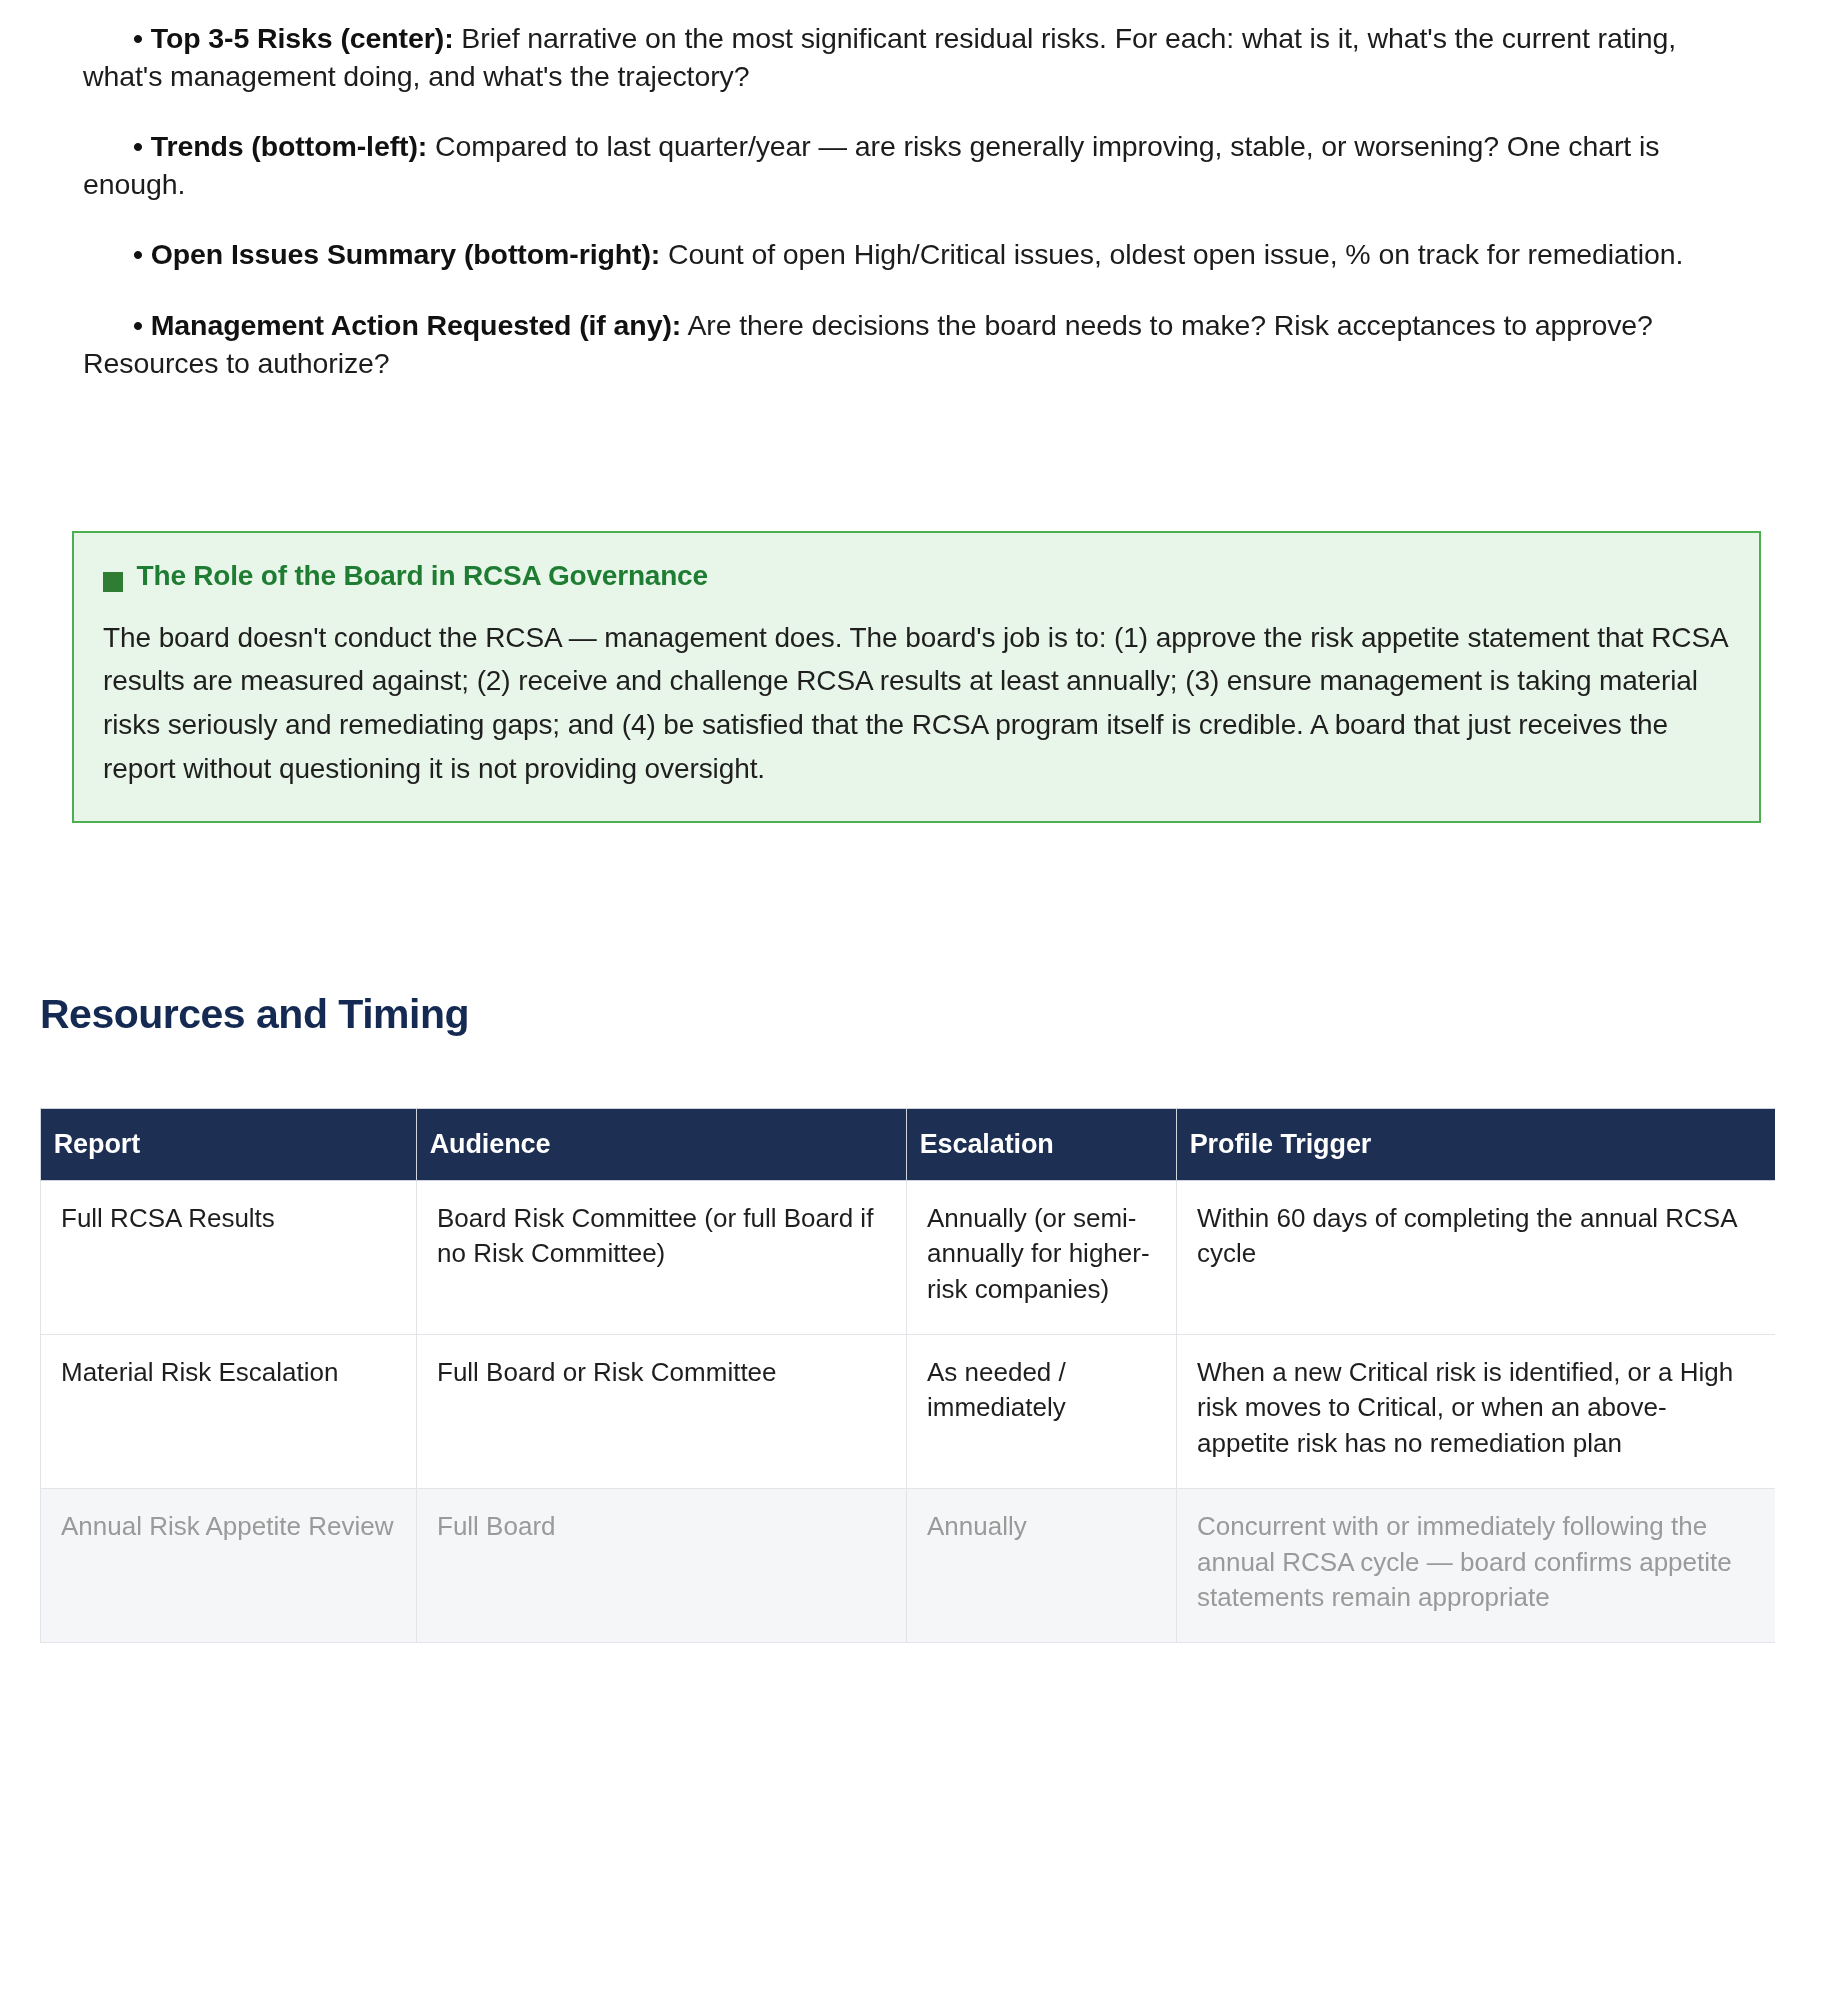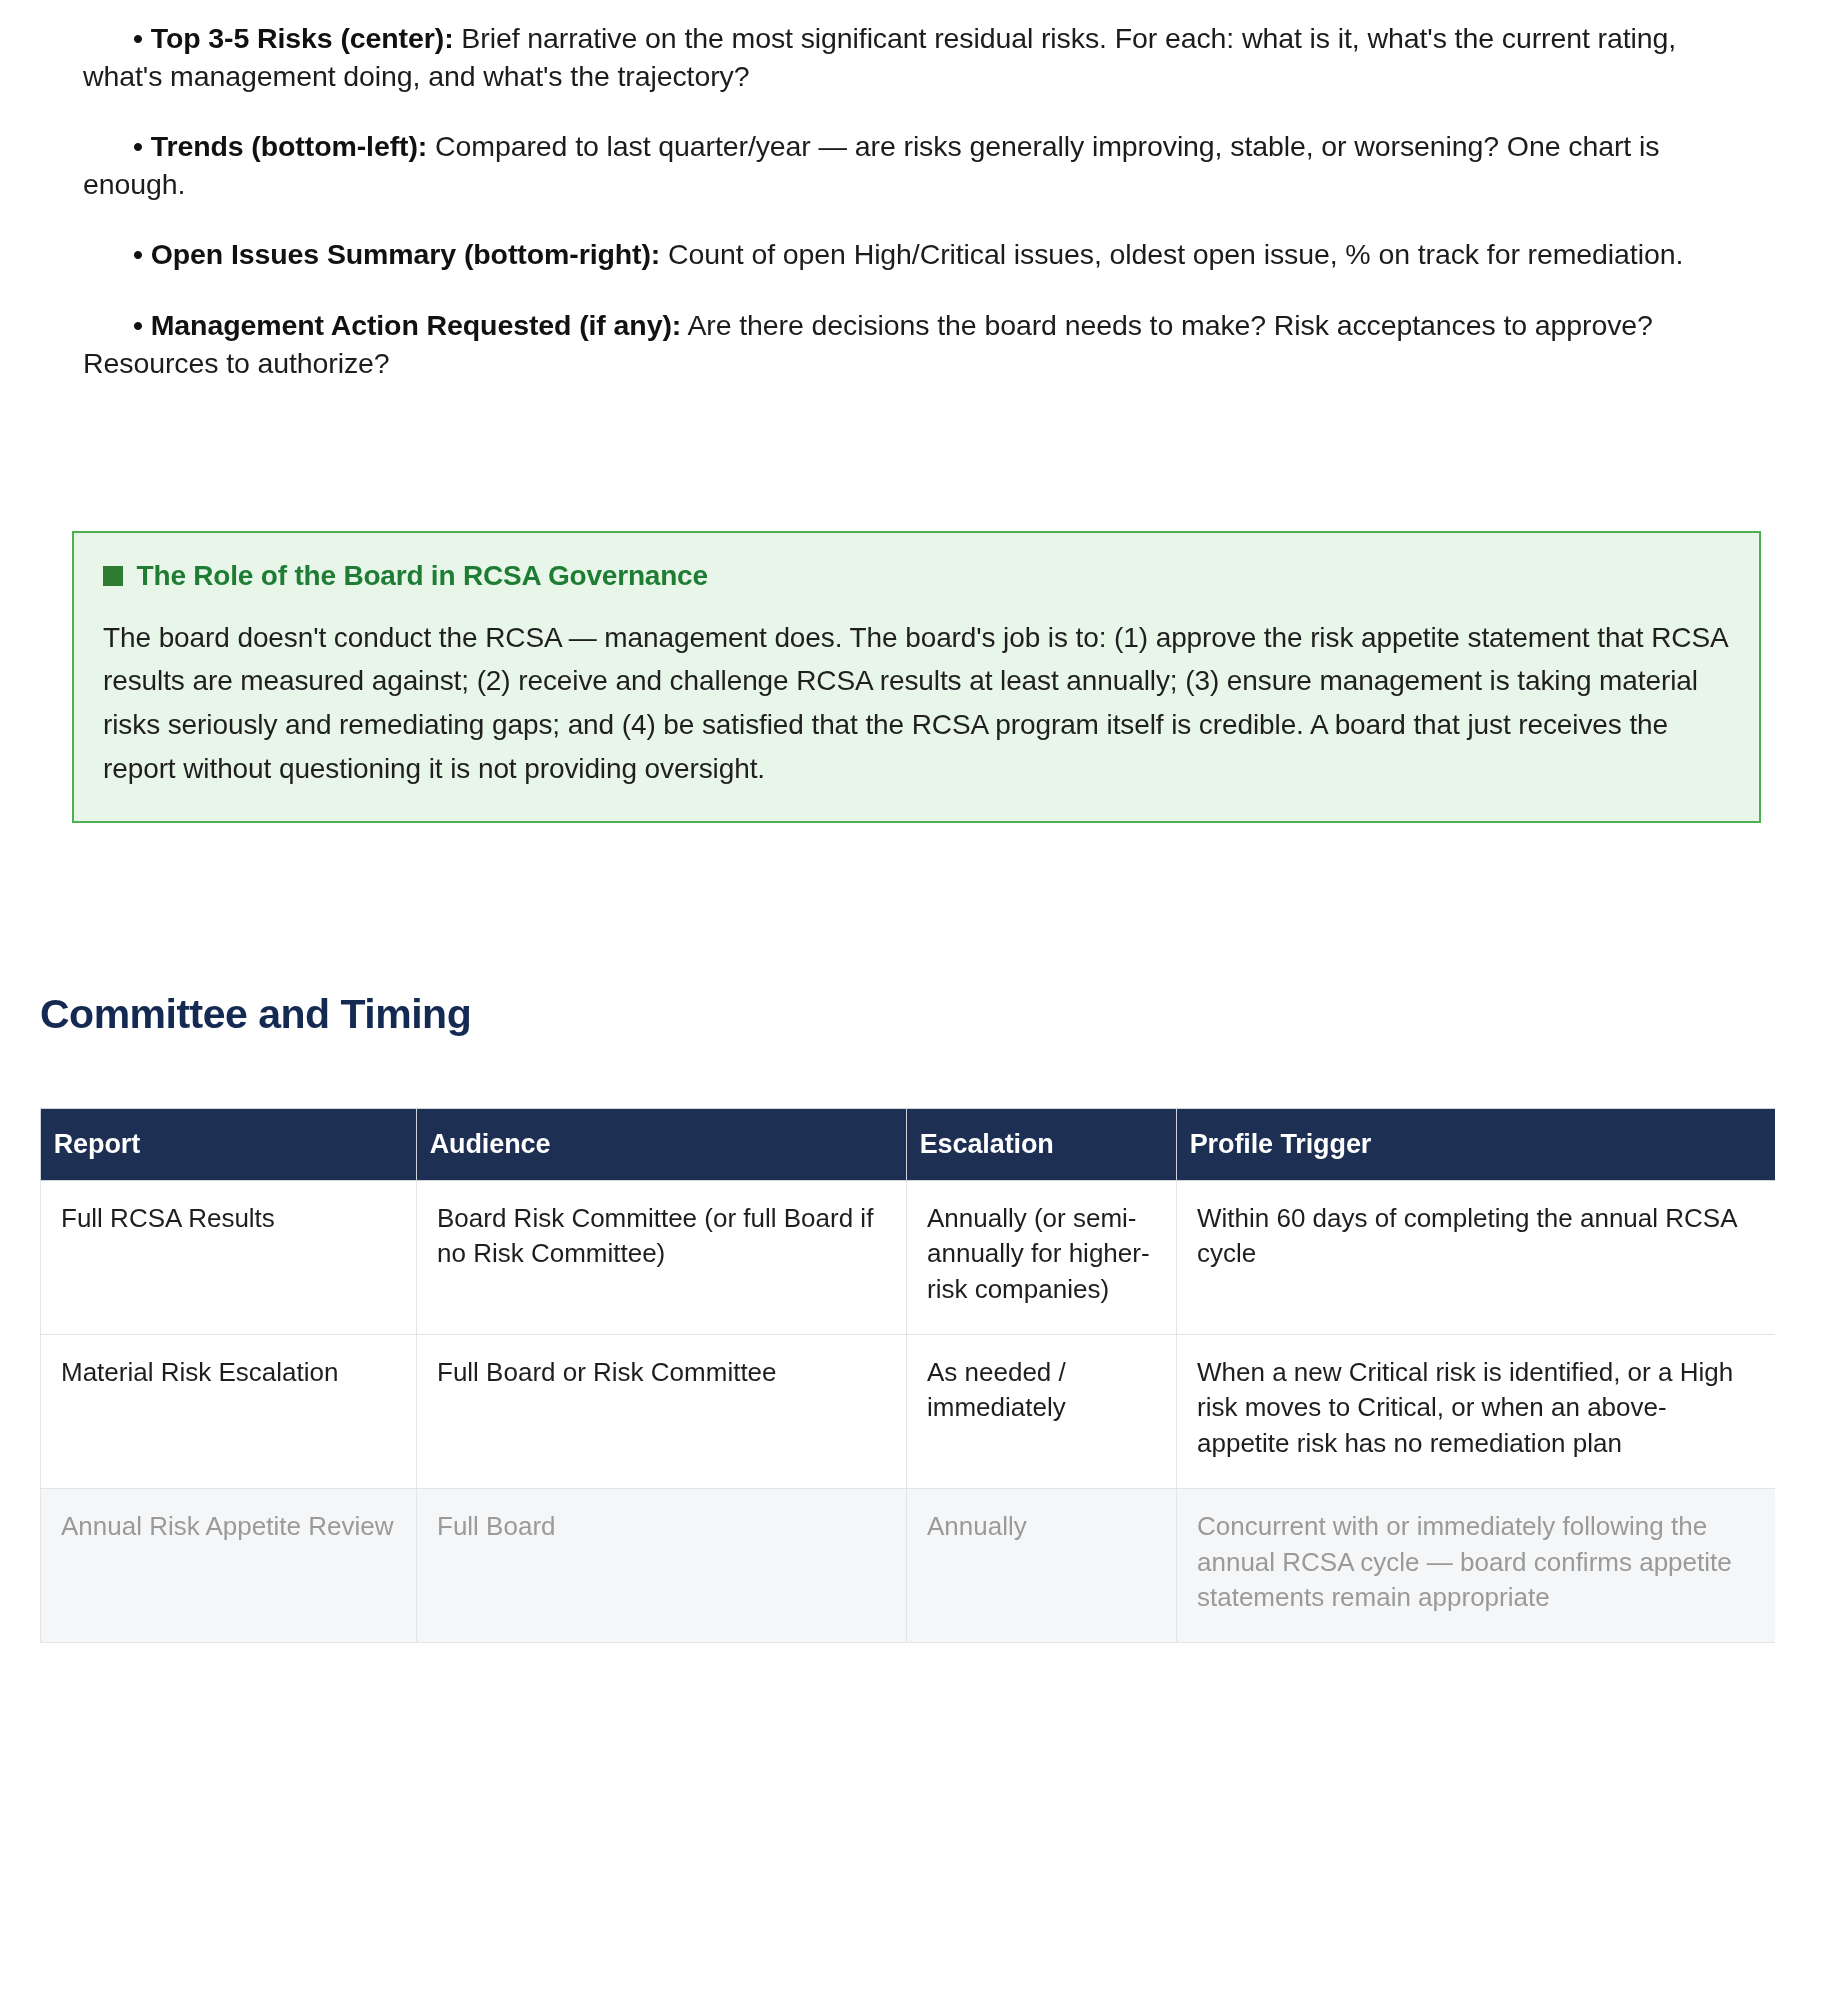--- a/index.html
+++ b/index.html
@@ -53,21 +53,21 @@
     background: #e8f5e9;
     border: 2.7px solid #4caf50;
     padding: 27px 29px 31px 29px;
   }
   .callout-title {
     font-size: 28px;
     font-weight: bold;
     color: #1e7d32;
     margin: 0 0 23.5px 0;
     display: flex;
-    align-items: center;
+    align-items: flex-end;
     letter-spacing: -0.2px;
   }
   .callout-title .sq {
     display: inline-block;
     width: 20px;
     height: 20px;
     background: #2e7d32;
     margin-right: 13.6px;
     flex: 0 0 auto;
   }
@@ -164,21 +164,21 @@
   </div>
 
   <div class="callout">
     <div class="callout-title">
       <span class="sq"></span>
       <span>The Role of the Board in RCSA Governance</span>
     </div>
     <p class="callout-body">The board doesn't conduct the RCSA — management does. The board's job is to: (1) approve the risk appetite statement that RCSA results are measured against; (2) receive and challenge RCSA results at least annually; (3) ensure management is taking material risks seriously and remediating gaps; and (4) be satisfied that the RCSA program itself is credible. A board that just receives the report without questioning it is not providing oversight.</p>
   </div>
 
-  <h2 class="section-heading">Committee and Timing</h2>
+  <h2 class="section-heading">Resources and Timing</h2>
 
   <div class="table-wrap">
     <table class="freq-table">
       <colgroup>
         <col class="c1">
           <col class="c2">
           <col class="c3">
           <col class="c4">
       </colgroup>
       <thead>

